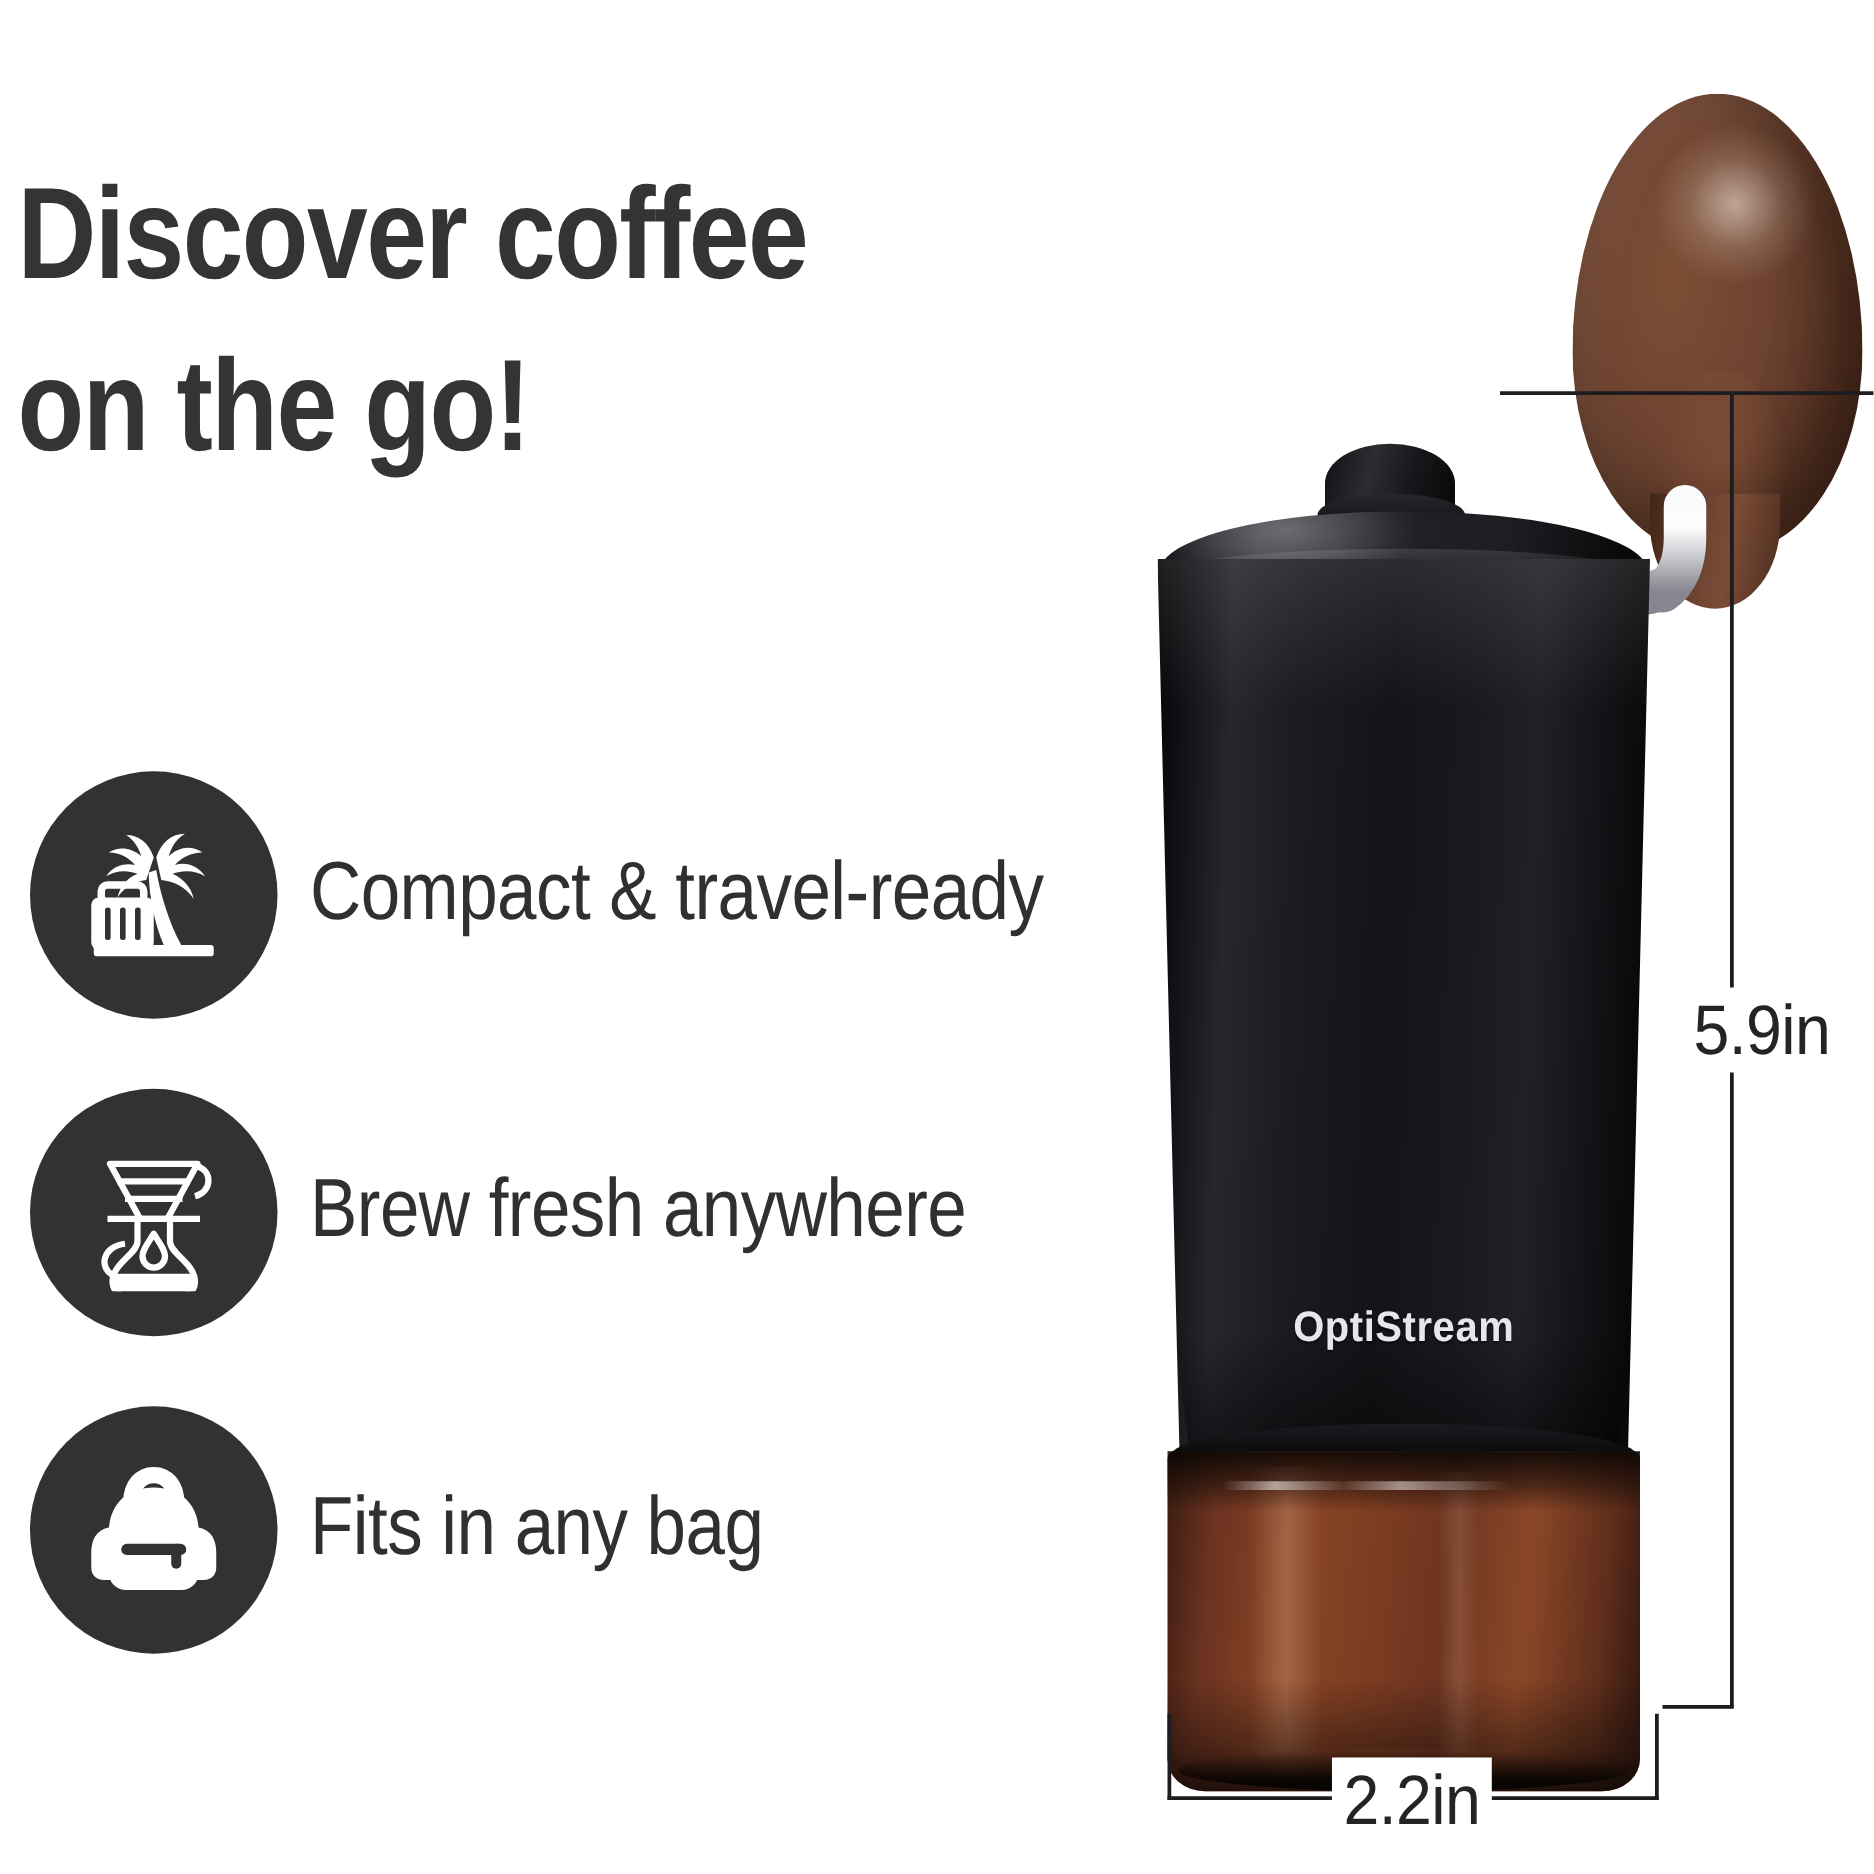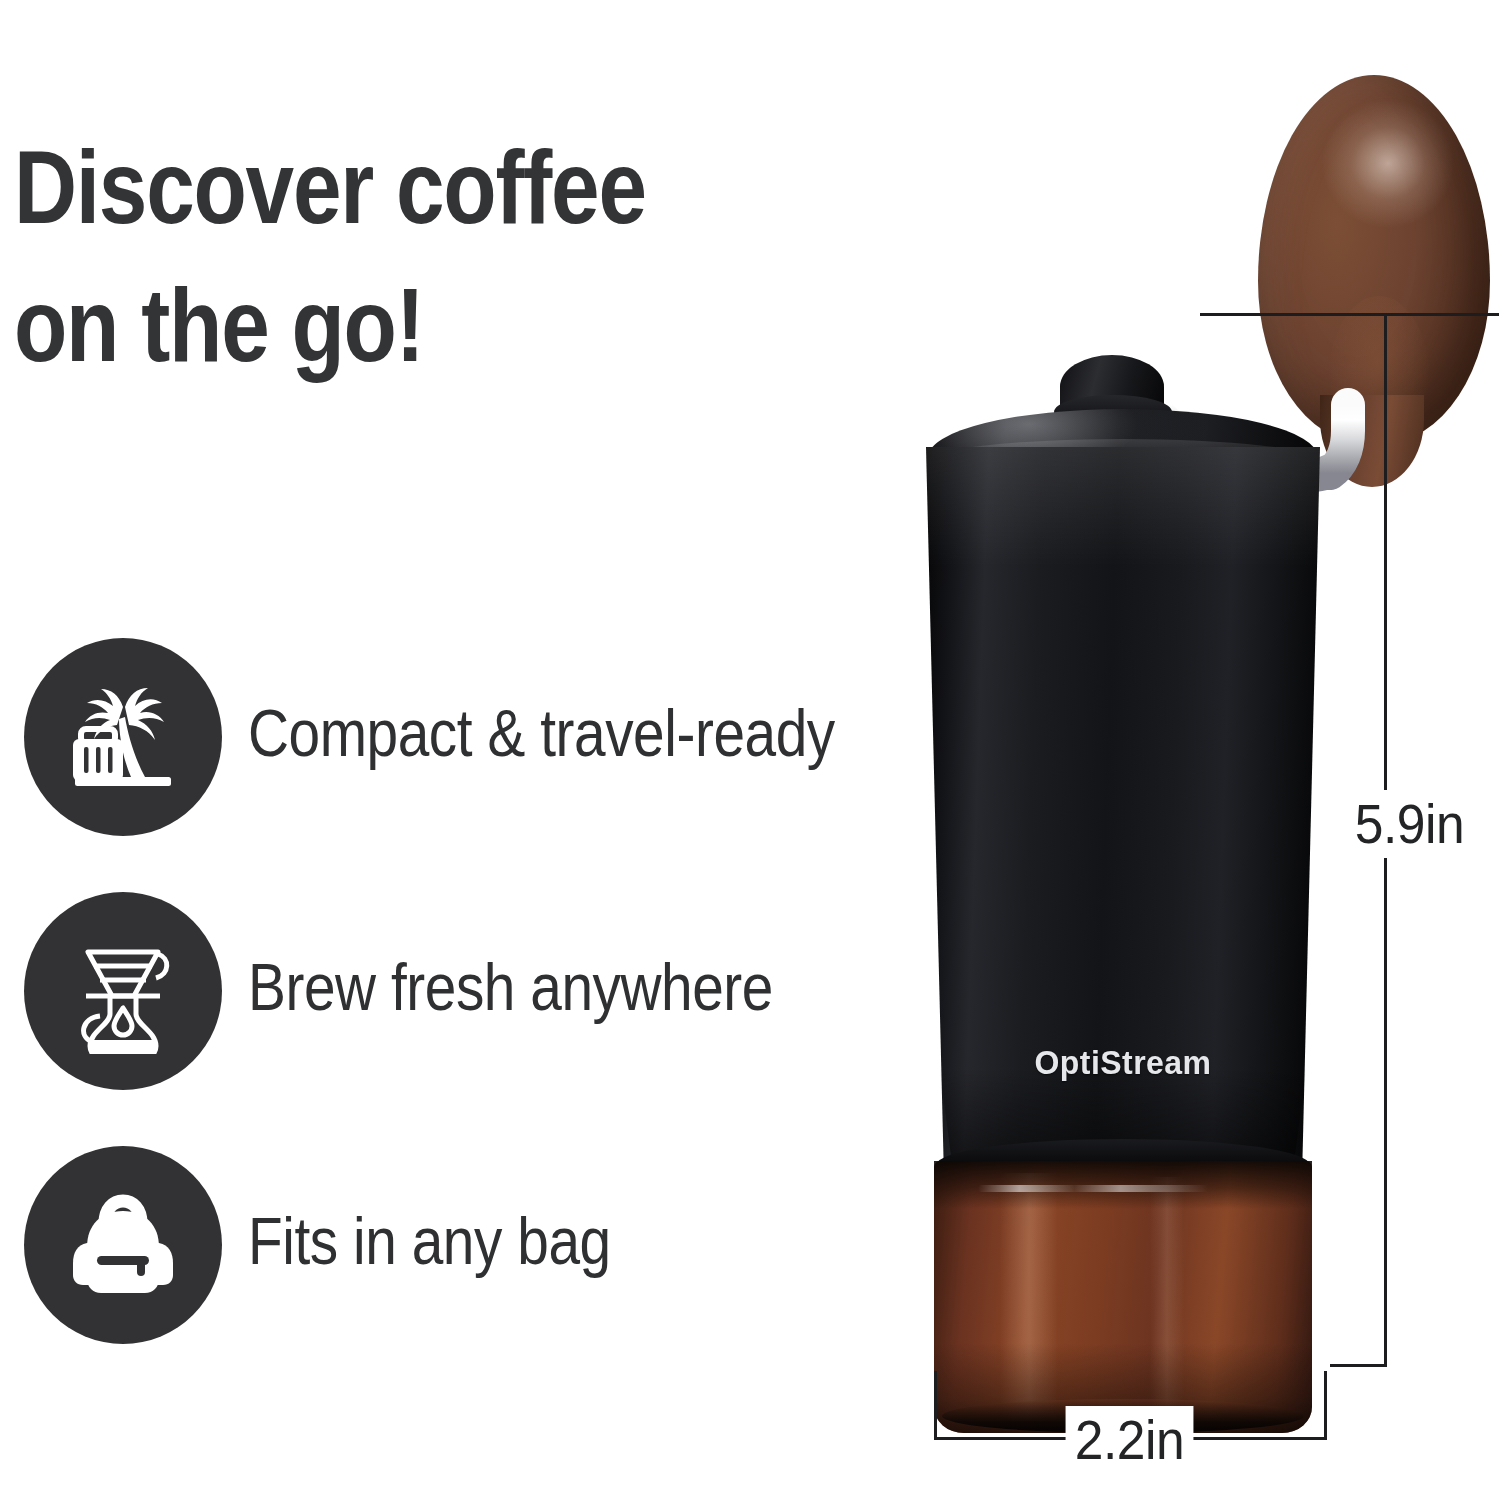--- a/index.html
+++ b/index.html
@@ -34,21 +34,21 @@
     color: #333436;
     transform: scaleX(0.84);
     transform-origin: left top;
     white-space: pre-line;
   }
 
   
   #features {
     position: absolute;
     left: 0;
-    top: 638px;
+    top: 617px;
     width: 880px;
   }
   .feature-row {
     position: relative;
     height: 254px;
   }
   .feature-badge {
     position: absolute;
     left: 24px;
     top: 0;

